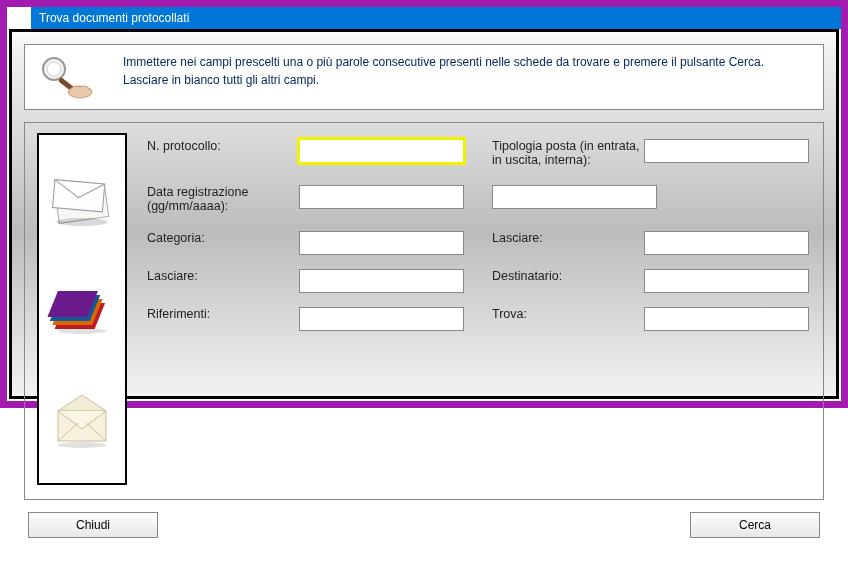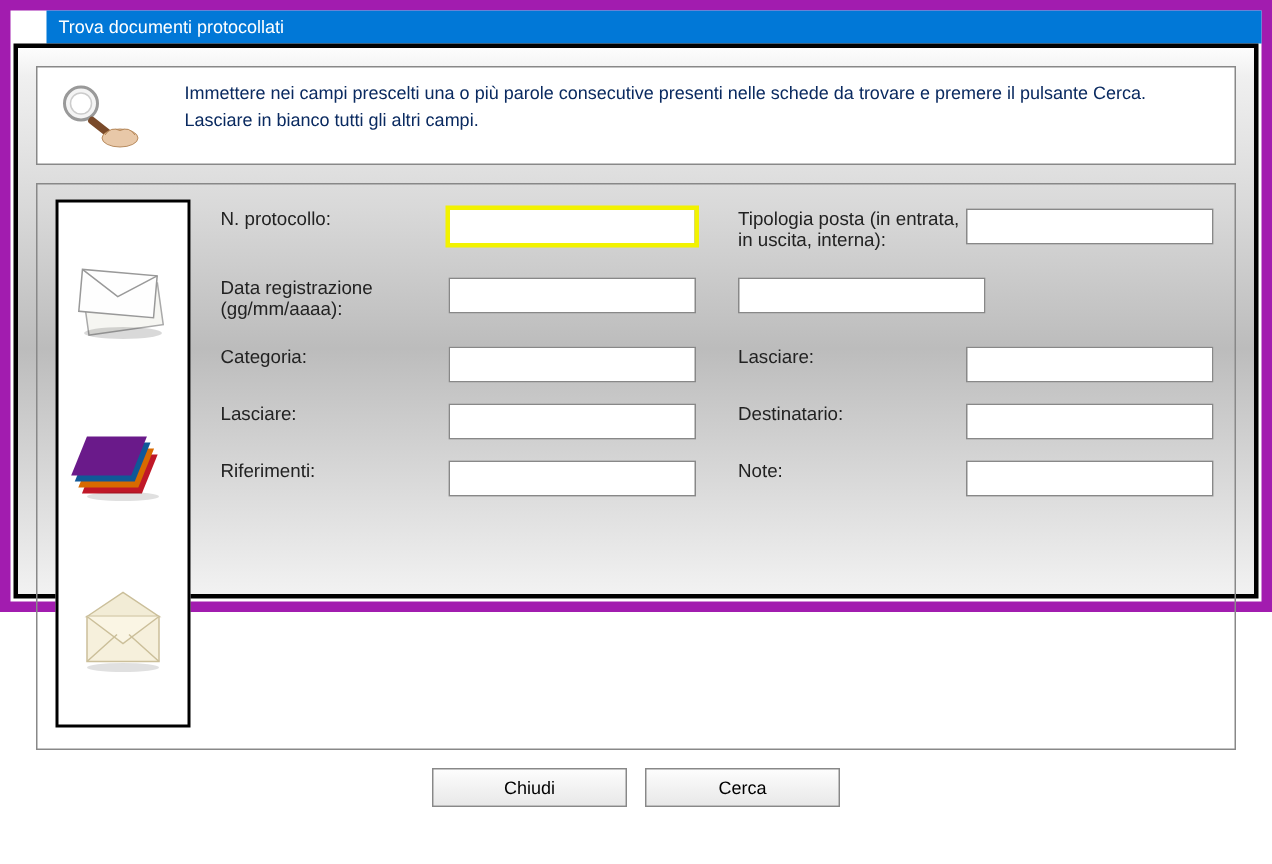--- a/index.html
+++ b/index.html
@@ -109,21 +109,21 @@
     font-family: inherit;
     font-size: 12px;
   }
   .field.focused input[type=text] {
     outline: 3px solid #f2f200;
     outline-offset: -1px;
     border: 1px solid #888;
   }
   .button-row {
     display: flex;
-    justify-content: center;
+    justify-content: space-between;
     margin-top: 12px;
     padding: 0 4px;
     gap: 12px;
   }
   .btn {
     min-width: 130px;
     height: 26px;
     border: 1px solid #888;
     background: linear-gradient(to bottom, #fdfdfd, #e8e8e8);
     font-family: inherit;
@@ -235,21 +235,21 @@
           <label>Destinatario:</label>
           <input type="text" value="" style="">
         </div>
 
         <div class="field">
           <label>Riferimenti:</label>
           <input type="text" value="" style="">
         </div>
 
         <div class="field">
-          <label>Note:</label>
+          <label>Trova:</label>
           <input type="text" value="" style="">
         </div>
 
       </div>
     </div>
 
     <div class="button-row">
       <button class="btn">Chiudi</button>
       <button class="btn">Cerca</button>
     </div>

